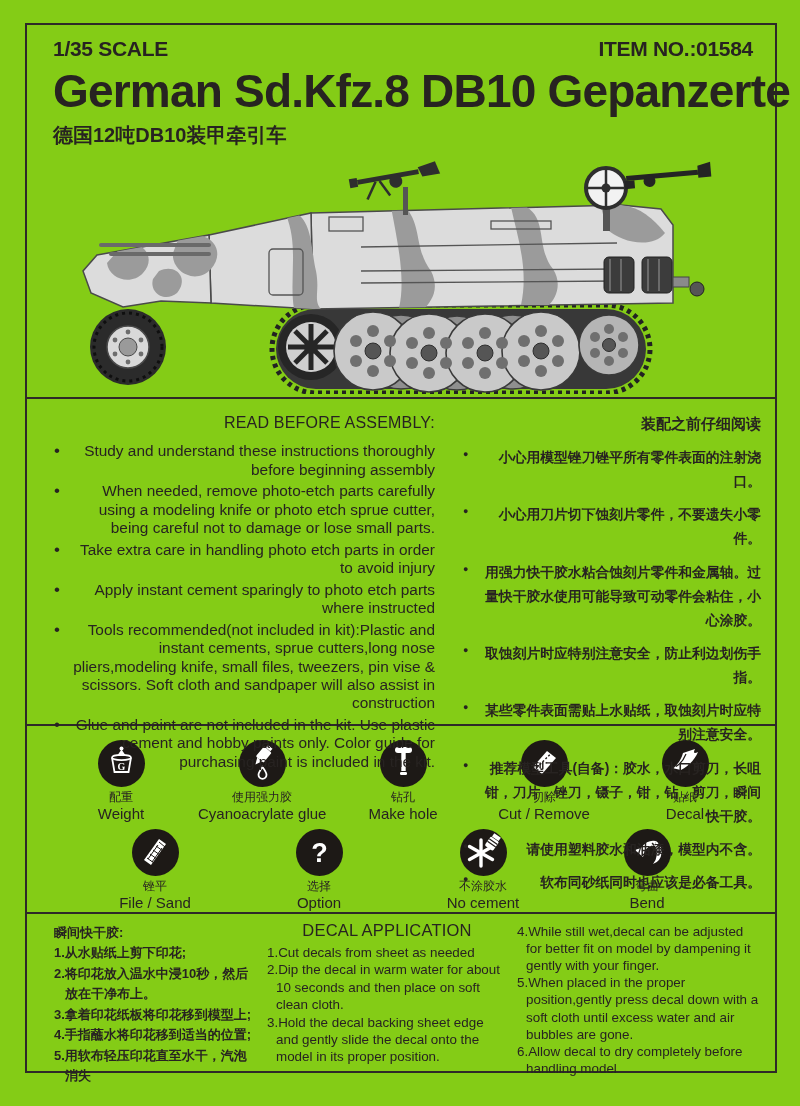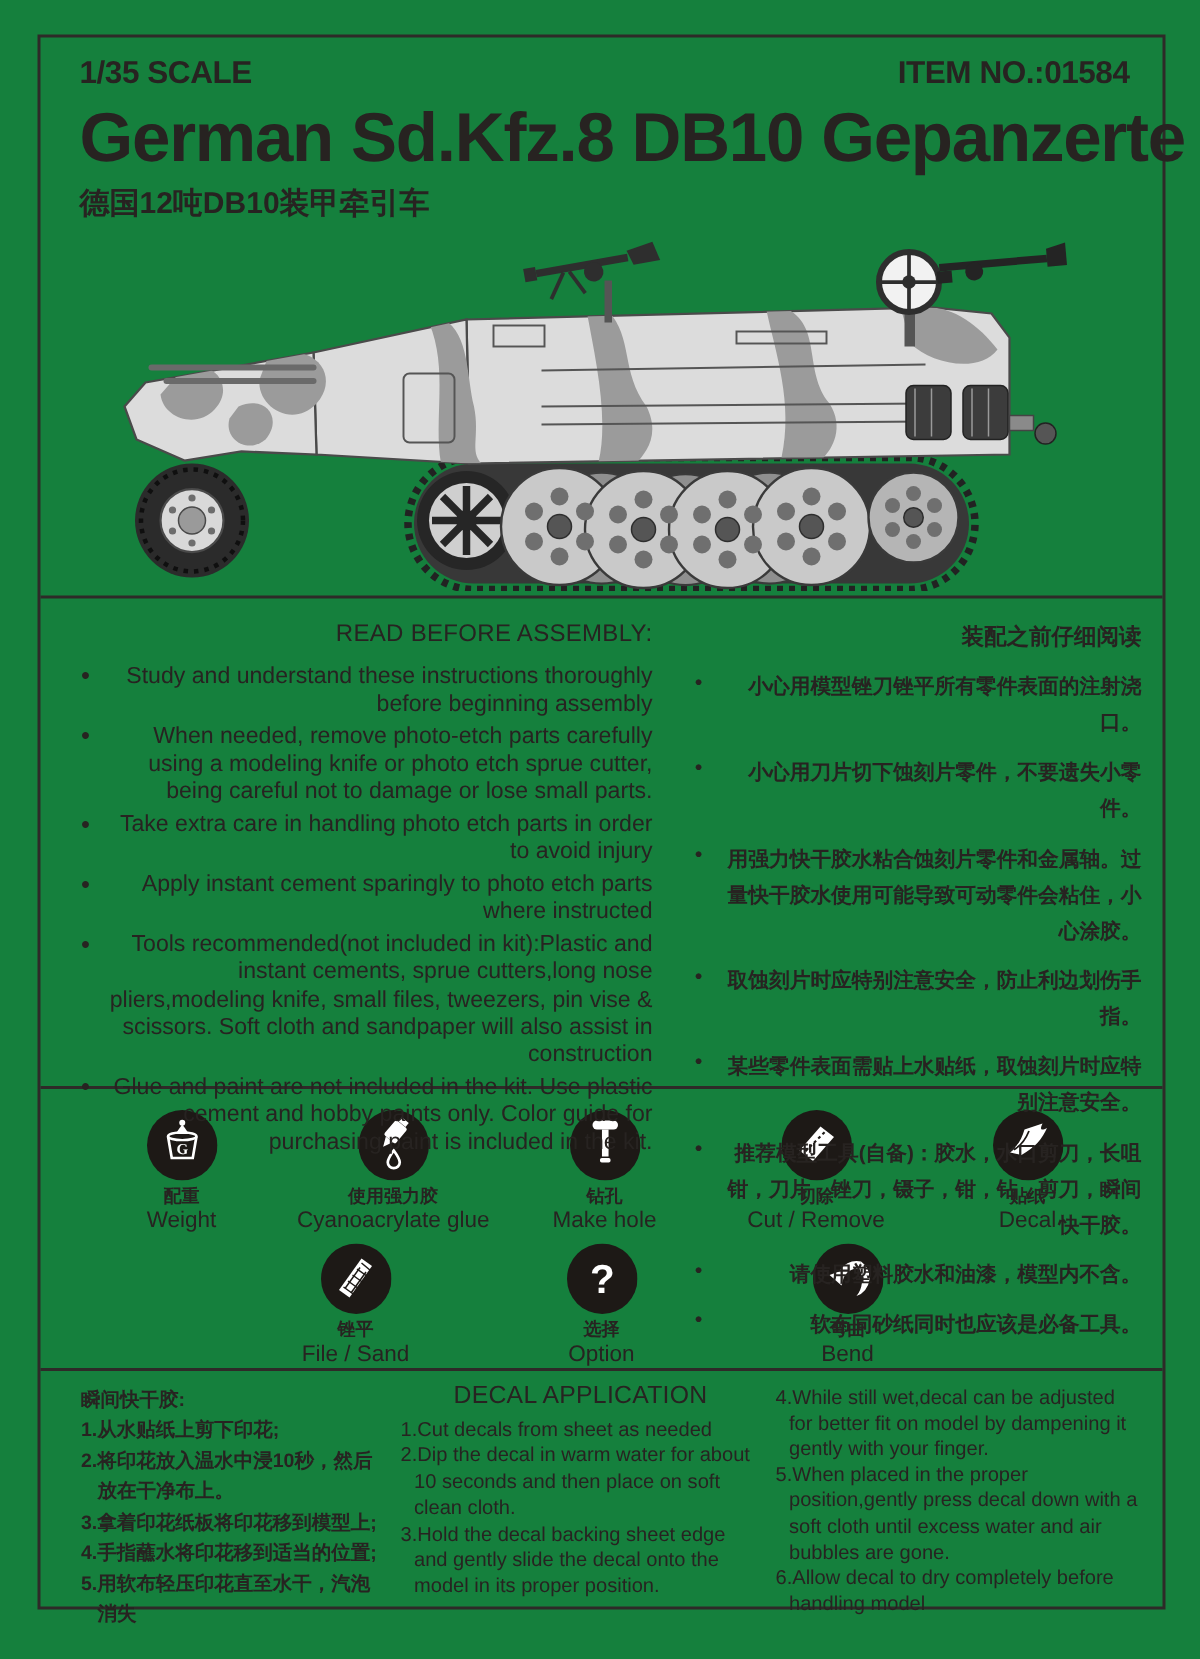--- a/index.html
+++ b/index.html
@@ -1,17 +1,17 @@
 <!DOCTYPE html>
 <html><head>
 <meta charset="utf-8">
 <style>
   html,body { margin:0; padding:0; background:#ffffff; }
   .page {
-    position:relative; width:800px; height:1106px; background:#15803d;
+    position:relative; width:800px; height:1106px; background:#84cc16;
     font-family:"Liberation Sans", sans-serif; color:#272321; overflow:hidden;
   }
   .sheet {
     position:absolute; left:25px; top:23px; width:752px; height:1050px;
     border:2px solid #2e2a28; box-sizing:border-box;
     display:flex; flex-direction:column;
   }
   
   .sec-top { height:372px; box-sizing:border-box; padding:12px 22px 0 26px; }
   .header-row { display:flex; justify-content:space-between; align-items:baseline;
@@ -31,21 +31,21 @@
   ul.cnlist { list-style:none; margin:0; padding:0; }
   ul.cnlist li { position:relative; padding-left:16px; margin-bottom:9px; line-height:1.75; }
   ul.cnlist li::before { content:"●"; position:absolute; left:0; top:1px; font-size:9px; }
   
   .sec-icons { height:190px; box-sizing:border-box; border-top:2px solid #2e2a28; }
   .icons-row { display:flex; }
   .icons-row1 { justify-content:space-between; padding:14px 26px 0 30px; }
   .icons-row2 { justify-content:center; gap:36px; margin-top:7px; }
   .icon-cell { width:128px; text-align:center; }
   .icon-circle { width:47px; height:47px; margin:0 auto 3px; display:block; }
-  .icon-cn { font-size:12px; font-weight:bold; line-height:1.25; }
+  .icon-cn { font-size:12px; font-weight:normal; line-height:1.25; }
   .icon-en { font-size:15px; line-height:1.15; white-space:nowrap; }
   
   .sec-decal { flex:1; box-sizing:border-box; border-top:2px solid #2e2a28; display:flex; }
   .dc { box-sizing:border-box; }
   .dc1 { width:228px; padding:9px 0 0 27px; font-size:13px; font-weight:bold; line-height:20.5px; }
   .dc1 .step { padding-left:11px; text-indent:-11px; }
   .dc2 { width:256px; padding:7px 4px 0 12px; font-size:13.4px; line-height:17.4px; }
   .dc2-head { font-size:16.5px; text-align:center; margin:1px 0 5px; letter-spacing:0.2px; }
   .dc3 { flex:1; padding:9px 14px 0 6px; font-size:13.4px; line-height:17.2px; }
   .dc2 .step, .dc3 .step { padding-left:9px; text-indent:-9px; }
@@ -348,20 +348,38 @@
 
         <div class="icon-cell">
           <svg class="icon-circle" viewBox="0 0 47 47">
             <circle cx="23.5" cy="23.5" r="23.5" fill="#1d1916"></circle>
             <text x="23.5" y="33" fill="#fff" font-size="27" font-weight="bold" text-anchor="middle" font-family="Liberation Sans, sans-serif">?</text>
           </svg>
           <div class="icon-cn">选择</div>
           <div class="icon-en">Option</div>
         </div>
 
+        <div class="icon-cell">
+          <svg class="icon-circle" viewBox="0 0 47 47">
+            <circle cx="23.5" cy="23.5" r="23.5" fill="#1d1916"></circle>
+            <g stroke="#fff" stroke-width="3.4" stroke-linecap="round">
+              <line x1="21" y1="11" x2="21" y2="37"></line>
+              <line x1="9.5" y1="17.5" x2="32.5" y2="30.5"></line>
+              <line x1="32.5" y1="17.5" x2="9.5" y2="30.5"></line>
+            </g>
+            <g transform="rotate(35 33 13)">
+              <rect x="29" y="5" width="8" height="4" fill="#fff"></rect>
+              <rect x="28" y="9.5" width="10" height="11" rx="1.5" fill="#fff"></rect>
+              <line x1="28" y1="12.5" x2="38" y2="12.5" stroke="#1d1916" stroke-width="1.2"></line>
+              <line x1="28" y1="15.5" x2="38" y2="15.5" stroke="#1d1916" stroke-width="1.2"></line>
+            </g>
+          </svg>
+          <div class="icon-cn">不涂胶水</div>
+          <div class="icon-en">No cement</div>
+        </div>
 
         <div class="icon-cell">
           <svg class="icon-circle" viewBox="0 0 47 47">
             <circle cx="23.5" cy="23.5" r="23.5" fill="#1d1916"></circle>
             <path d="M32,12 A13,13 0 0 0 17,20 L21,22 A9,9 0 0 1 31,17 Z" fill="#fff"></path>
             <path d="M32,12 A13,13 0 0 1 29,35 A17,17 0 0 0 31,17 Z" fill="#fff"></path>
             <polygon points="11,21 22,17 19,28" fill="#fff"></polygon>
           </svg>
           <div class="icon-cn">弯曲</div>
           <div class="icon-en">Bend</div>

